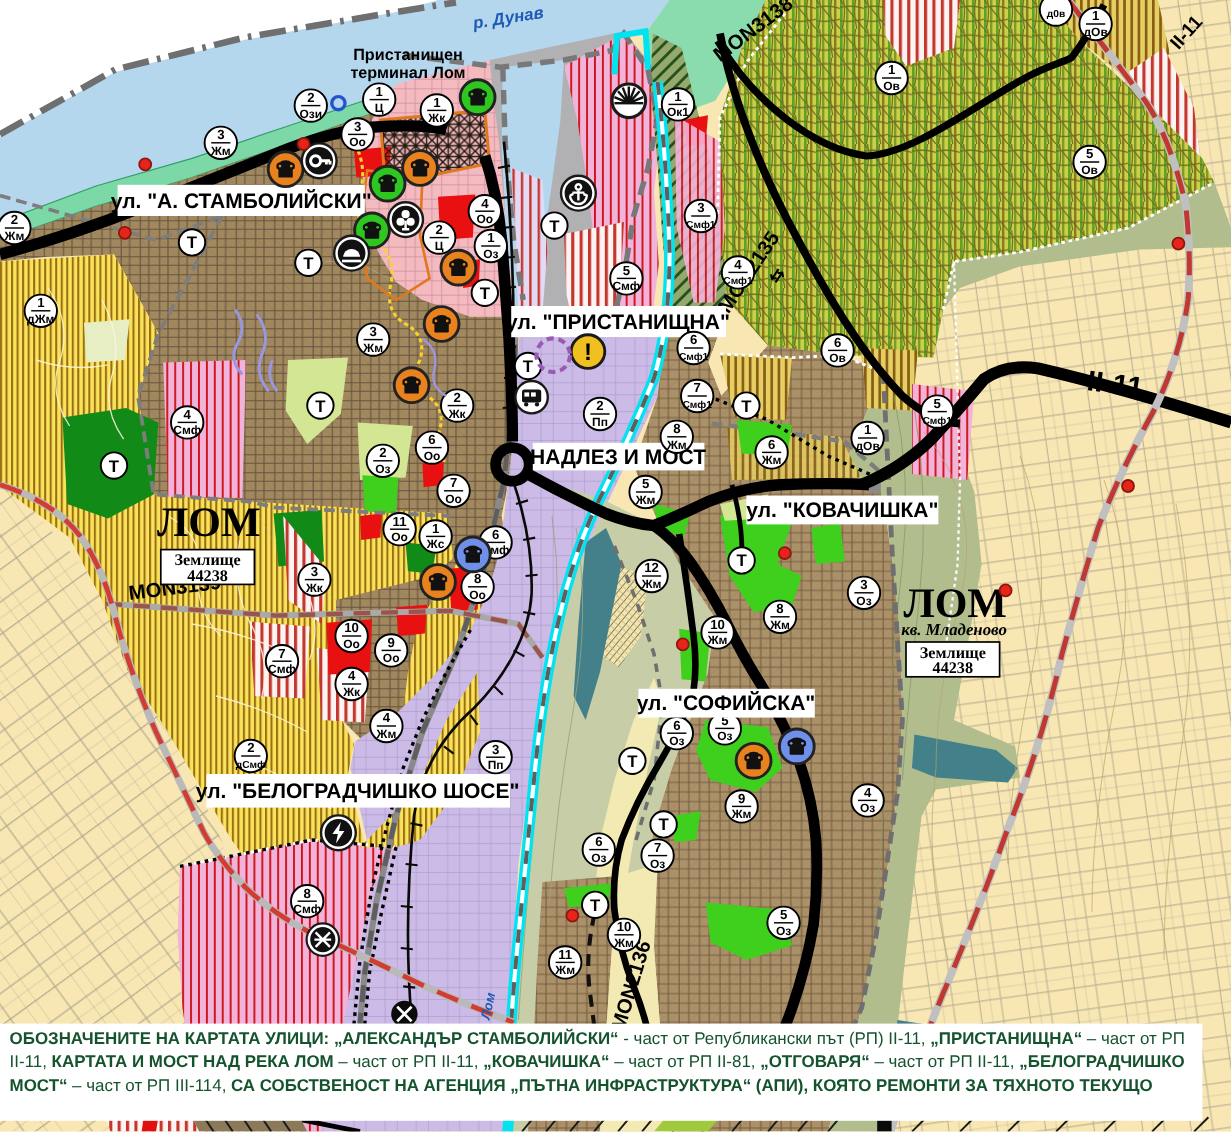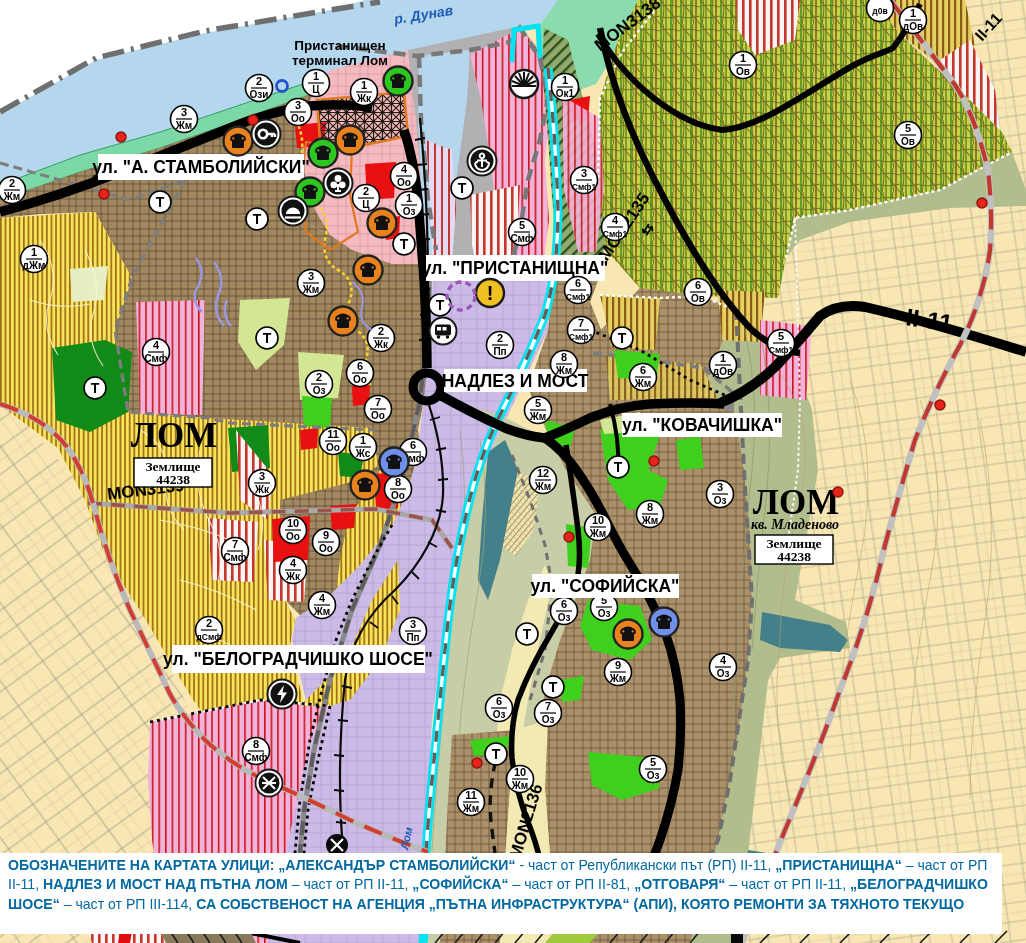--- a/index.html
+++ b/index.html
@@ -1,20 +1,20 @@
 <!DOCTYPE html>
 <html><head><meta charset="utf-8">
 <style>
 html,body{margin:0;padding:0;background:#fff;}
 #map{position:relative;width:1026px;height:943px;overflow:hidden;font-family:"Liberation Sans",sans-serif;}
 svg{position:absolute;left:0;top:0;}
 .lbl{font-family:"Liberation Sans",sans-serif;font-weight:bold;fill:#000;}
 .ser{font-family:"Liberation Serif",serif;font-weight:bold;fill:#000;}
 #note{position:absolute;left:0px;top:853px;width:1002px;height:78px;background:#fff;
-font-family:"Liberation Sans",sans-serif;font-size:14.1px;color:#0369a1;}
+font-family:"Liberation Sans",sans-serif;font-size:14.1px;color:#14532d;}
 #note div{white-space:nowrap;padding-left:8px;line-height:19.4px;}
 #note{padding-top:3px;}
 </style></head><body>
 <div id="map">
 <svg width="1026" height="943" viewBox="0 0 1026 943">
 <defs>
 <pattern id="yel" width="4.6" height="10" patternUnits="userSpaceOnUse">
  <rect width="4.6" height="10" fill="#f8e35c"></rect>
           <rect x="0" width="1.7" height="10" fill="#9c6d12"></rect>
 </pattern>
@@ -1067,16 +1067,16 @@
         <circle cx="477" cy="763" r="5" fill="#e8231a" stroke="#8a1710" stroke-width="1.5"></circle>
         <circle cx="838" cy="492" r="5" fill="#e8231a" stroke="#8a1710" stroke-width="1.5"></circle>
         <circle cx="982" cy="203" r="5" fill="#e8231a" stroke="#8a1710" stroke-width="1.5"></circle>
         <circle cx="940" cy="405" r="5" fill="#e8231a" stroke="#8a1710" stroke-width="1.5"></circle>
         <circle cx="253" cy="120" r="5" fill="#e8231a" stroke="#8a1710" stroke-width="1.5"></circle>
       </g>
 </svg>
 
 <div id="note">
 <div><b>ОБОЗНАЧЕНИТЕ НА КАРТАТА УЛИЦИ: „АЛЕКСАНДЪР СТАМБОЛИЙСКИ“</b> - част от Републикански път (РП) II-11, <b>„ПРИСТАНИЩНА“</b> – част от РП</div>
-<div>II-11, <b>НАДЛЕЗ И МОСТ НАД ПЪТНА ЛОМ</b> – част от РП II-11, <b>„СОФИЙСКА“</b> – част от РП II-81, <b>„ОТГОВАРЯ“</b> – част от РП II-11, <b>„БЕЛОГРАДЧИШКО</b></div>
-<div><b>ШОСЕ“</b> – част от РП III-114, <b>СА СОБСТВЕНОСТ НА АГЕНЦИЯ „ПЪТНА ИНФРАСТРУКТУРА“ (АПИ), КОЯТО РЕМОНТИ ЗА ТЯХНОТО ТЕКУЩО</b></div>
+<div>II-11, <b>КАРТАТА И МОСТ НАД РЕКА ЛОМ</b> – част от РП II-11, <b>„КОВАЧИШКА“</b> – част от РП II-81, <b>„ОТГОВАРЯ“</b> – част от РП II-11, <b>„БЕЛОГРАДЧИШКО</b></div>
+<div><b>МОСТ“</b> – част от РП III-114, <b>СА СОБСТВЕНОСТ НА АГЕНЦИЯ „ПЪТНА ИНФРАСТРУКТУРА“ (АПИ), КОЯТО РЕМОНТИ ЗА ТЯХНОТО ТЕКУЩО</b></div>
 </div>
 </div>
 
 </body></html>

